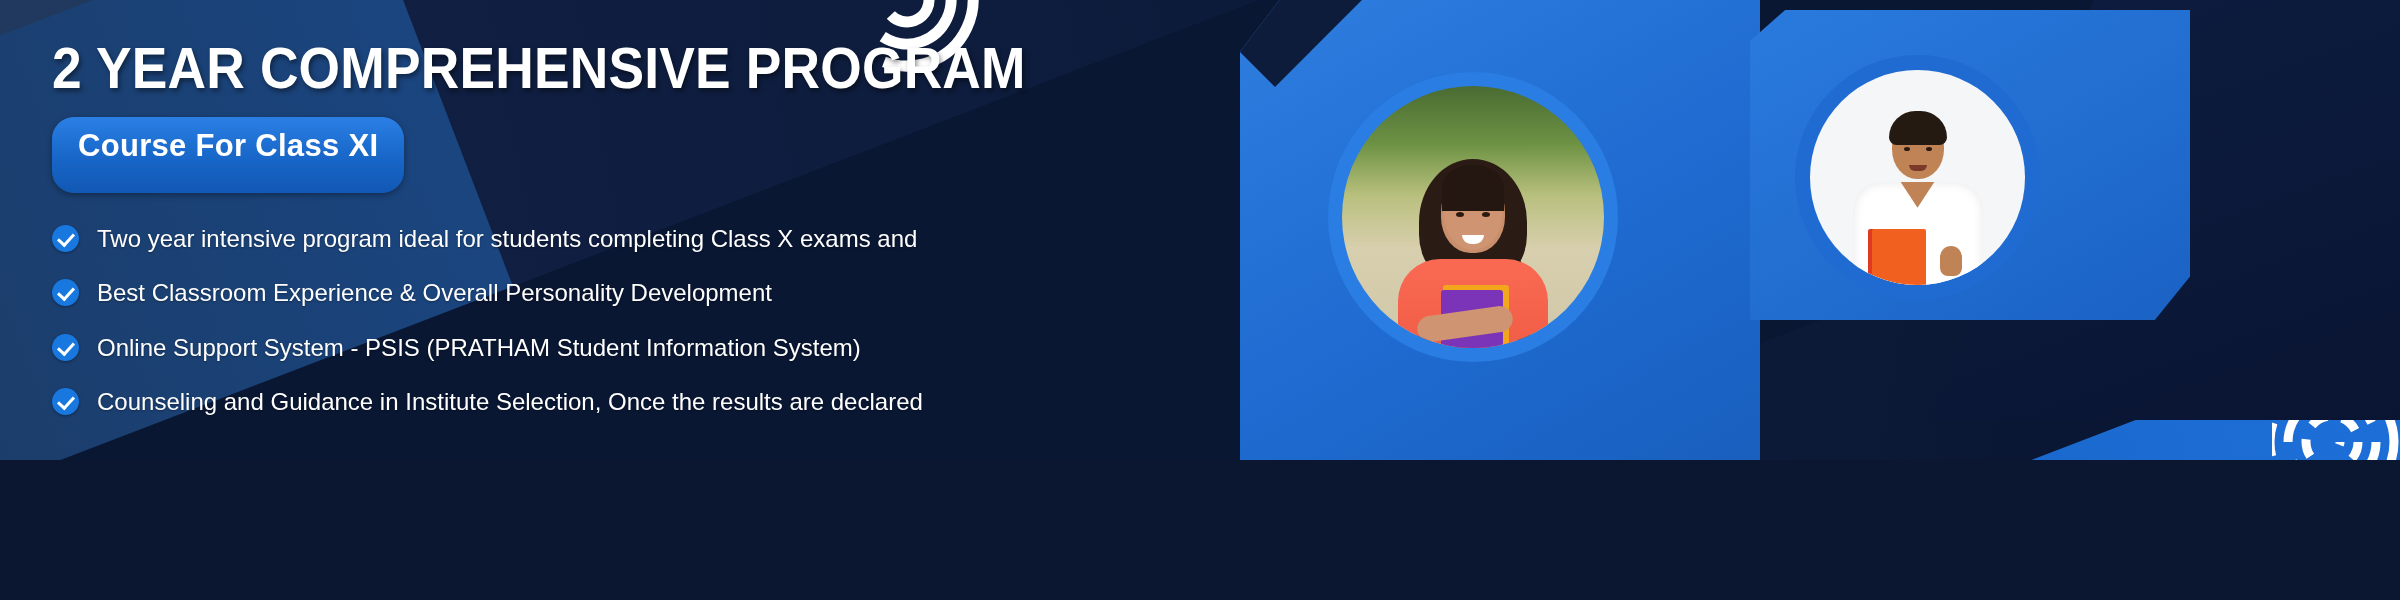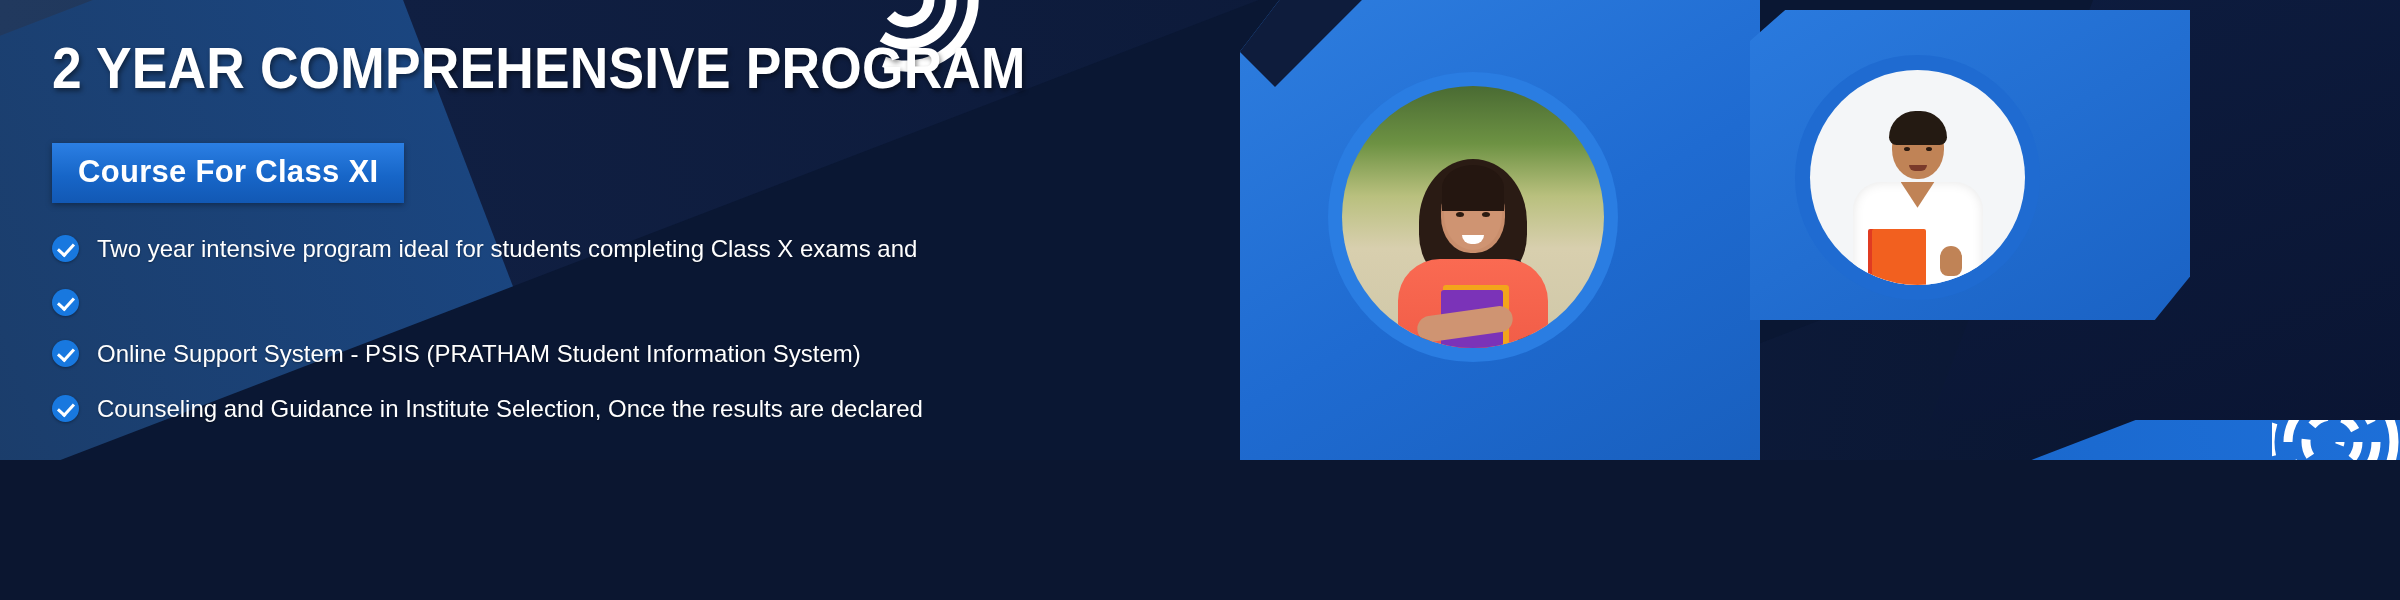--- a/index.html
+++ b/index.html
@@ -142,28 +142,29 @@
     line-height:1.05;
     transform:scaleX(.92);
     transform-origin:left center;
     text-shadow:2px 3px 5px rgba(0,0,0,.45);
     white-space:nowrap;
     margin-top:12px;
   }
 
   .badge {
     display:inline-block;
-    margin-top:44px;
-    padding:11px 26px 13px 26px;
+    margin-top:18px;
+    padding:11px 26px 29px 26px;
     background:linear-gradient(180deg,#2b7fe4 0%, #1766c8 55%, #1258b4 100%);
     color:#ffffff;
     font-size:31px;
     font-weight:bold;
     letter-spacing:.3px;
     box-shadow:0 2px 6px rgba(0,0,0,.35);
+    border-radius:22px;
   }
 
   .bullets { margin-top:30px; }
   .bullet { display:flex; align-items:flex-start; margin-bottom:22px; }
   .bullet:last-child { margin-bottom:0; }
 
   .check {
     flex:0 0 auto;
     width:27px; height:27px; border-radius:50%;
     background:#1878df;
@@ -280,20 +281,23 @@
 
       <div class="bullet">
         <span class="check"></span>
         <span class="bullet-text">
           <span class="ln">Two year intensive program ideal for students completing Class X exams and</span>
         </span>
       </div>
 
       <div class="bullet">
         <span class="check"></span>
+        <span class="bullet-text">
+          <span class="ln">Best Classroom Experience &amp; Overall Personality Development</span>
+        </span>
       </div>
 
       <div class="bullet">
         <span class="check"></span>
         <span class="bullet-text">
           <span class="ln">Online Support System - PSIS (PRATHAM Student Information System)</span>
         </span>
       </div>
 
       <div class="bullet">

